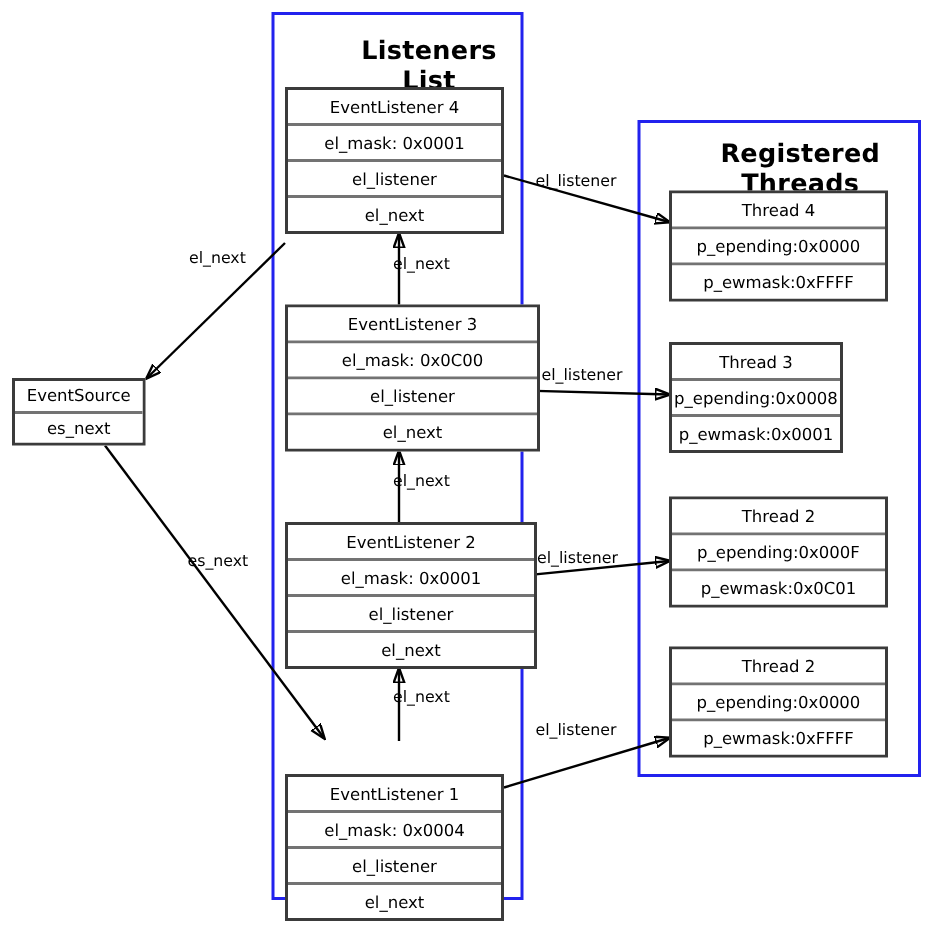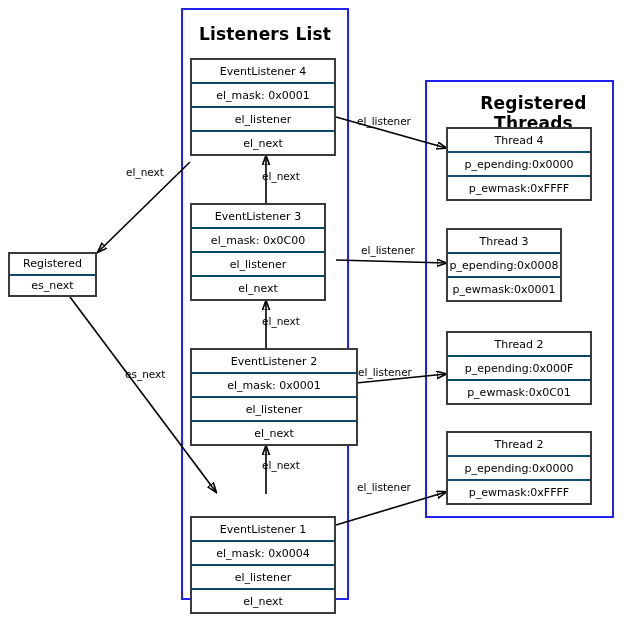--- a/index.html
+++ b/index.html
@@ -44,21 +44,21 @@
     flex-direction: column;
   }
   .node .field {
     box-sizing: border-box;
     flex: 1 1 0;
     display: flex;
     align-items: center;
     justify-content: center;
     font-size: 11px;
     color: #000000;
-    border-bottom: 2px solid #0c4a6e;
+    border-bottom: 2px solid #737373;
     background: #ffffff;
     white-space: nowrap;
   }
   .node .field:last-child {
     border-bottom: none;
   }
   
   .edge-label {
     position: absolute;
     font-size: 10.5px;
@@ -80,21 +80,21 @@
     stroke-width: 1.6;
     fill: none;
   }
 </style>
 </head>
 <body>
 
 <div id="canvas">
 
   <div class="group-panel" id="panel-listeners" style="left:181px; top:8px; width:168px; height:592px;">
-    <div class="group-title" style="top:14px;">Listeners List</div>
+    <div class="group-title" style="top:14px;margin-left:42px;">Listeners List</div>
   </div>
 
   <div class="group-panel" id="panel-threads" style="left:425px; top:80px; width:189px; height:438px;">
     <div class="group-title" style="top:11px;padding-left:28px;">Registered Threads</div>
   </div>
 
   <svg id="edges" viewBox="0 0 631 625">
     <defs>
       <marker id="arrow" markerWidth="11" markerHeight="11" refX="9.2" refY="4" orient="auto" markerUnits="userSpaceOnUse">
         <path d="M0,0.4 L10,4 L0,7.6 z" fill="#000000" stroke="none"></path>
@@ -132,32 +132,32 @@
 
   <div class="edge-label" style="left:357px; top:115px;">el_listener</div>
 
   <div class="edge-label" style="left:361px; top:244px;">el_listener</div>
 
   <div class="edge-label" style="left:358px; top:366px;">el_listener</div>
 
   <div class="edge-label" style="left:357px; top:481px;">el_listener</div>
 
   <div class="node" style="left:8px; top:252px; width:89px; height:45px;">
-    <div class="field">Registered</div>
+    <div class="field">EventSource</div>
     <div class="field">es_next</div>
   </div>
 
   <div class="node" style="left:190px; top:58px; width:146px; height:98px;">
     <div class="field">EventListener 4</div>
     <div class="field">el_mask: 0x0001</div>
     <div class="field">el_listener</div>
     <div class="field">el_next</div>
   </div>
 
-  <div class="node" style="left:190px; top:203px; width:136px; height:98px;">
+  <div class="node" style="left:190px; top:203px; width:170px; height:98px;">
     <div class="field">EventListener 3</div>
     <div class="field">el_mask: 0x0C00</div>
     <div class="field">el_listener</div>
     <div class="field">el_next</div>
   </div>
 
   <div class="node" style="left:190px; top:348px; width:168px; height:98px;">
     <div class="field">EventListener 2</div>
     <div class="field">el_mask: 0x0001</div>
     <div class="field">el_listener</div>

